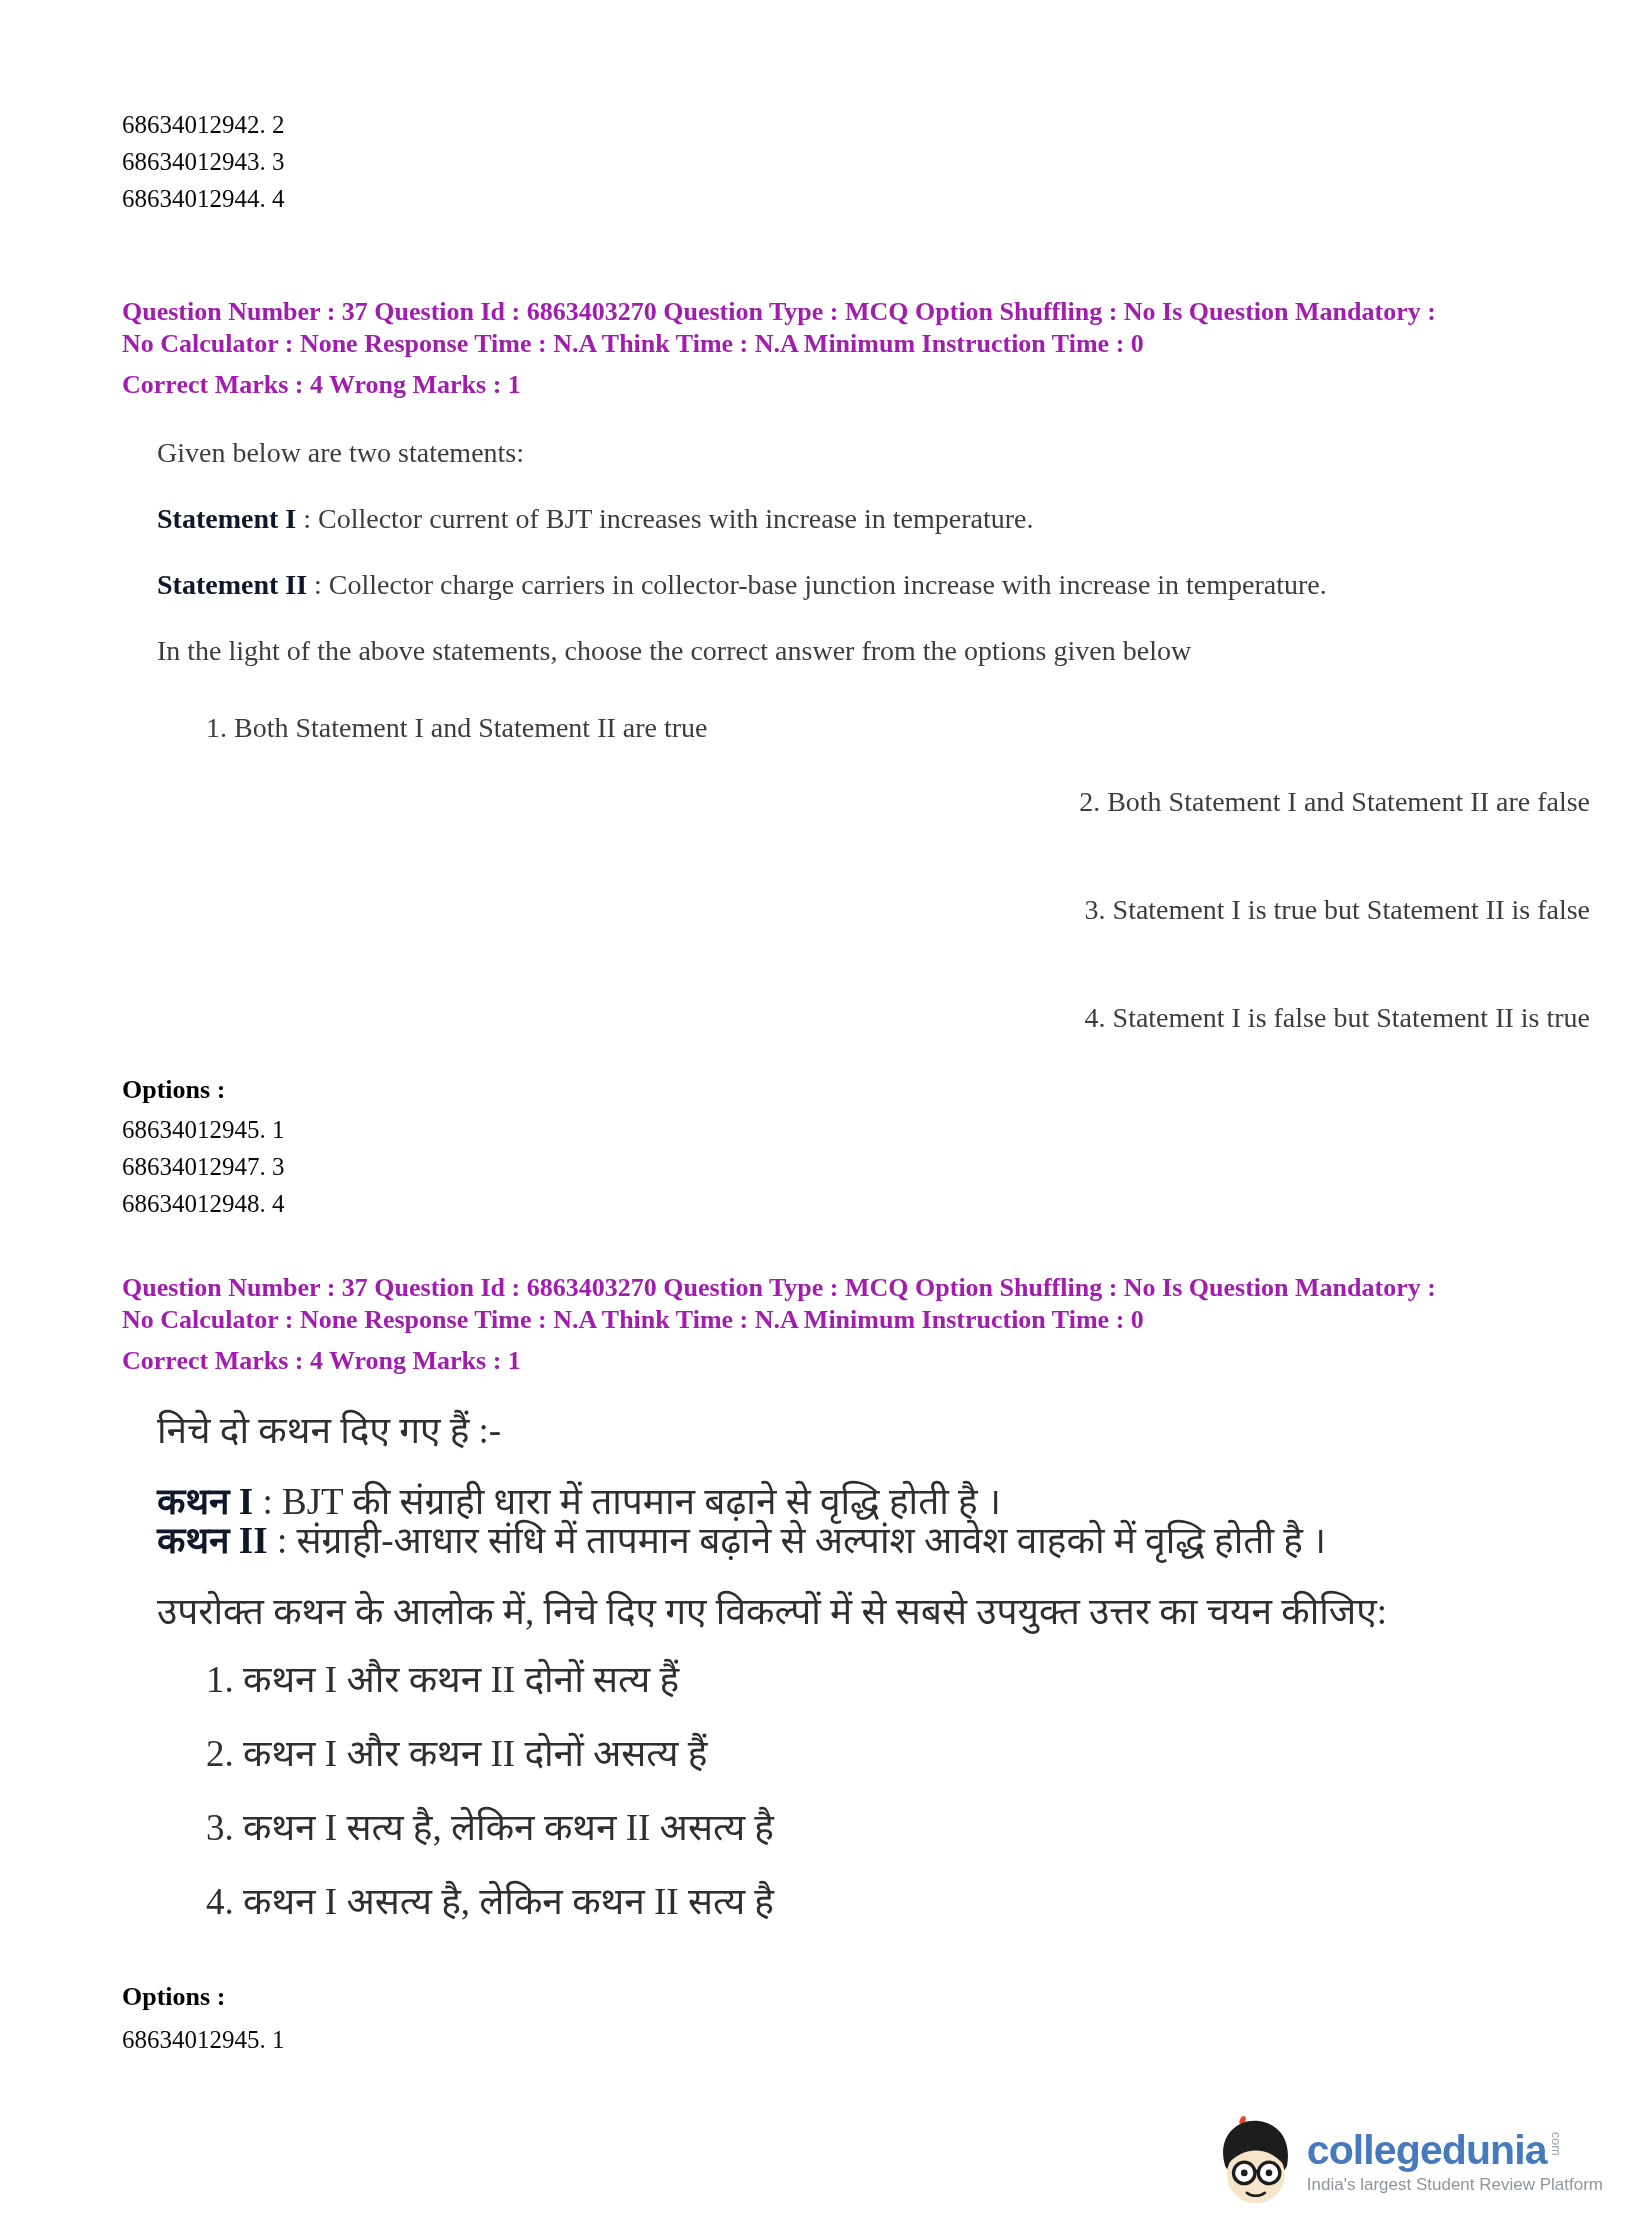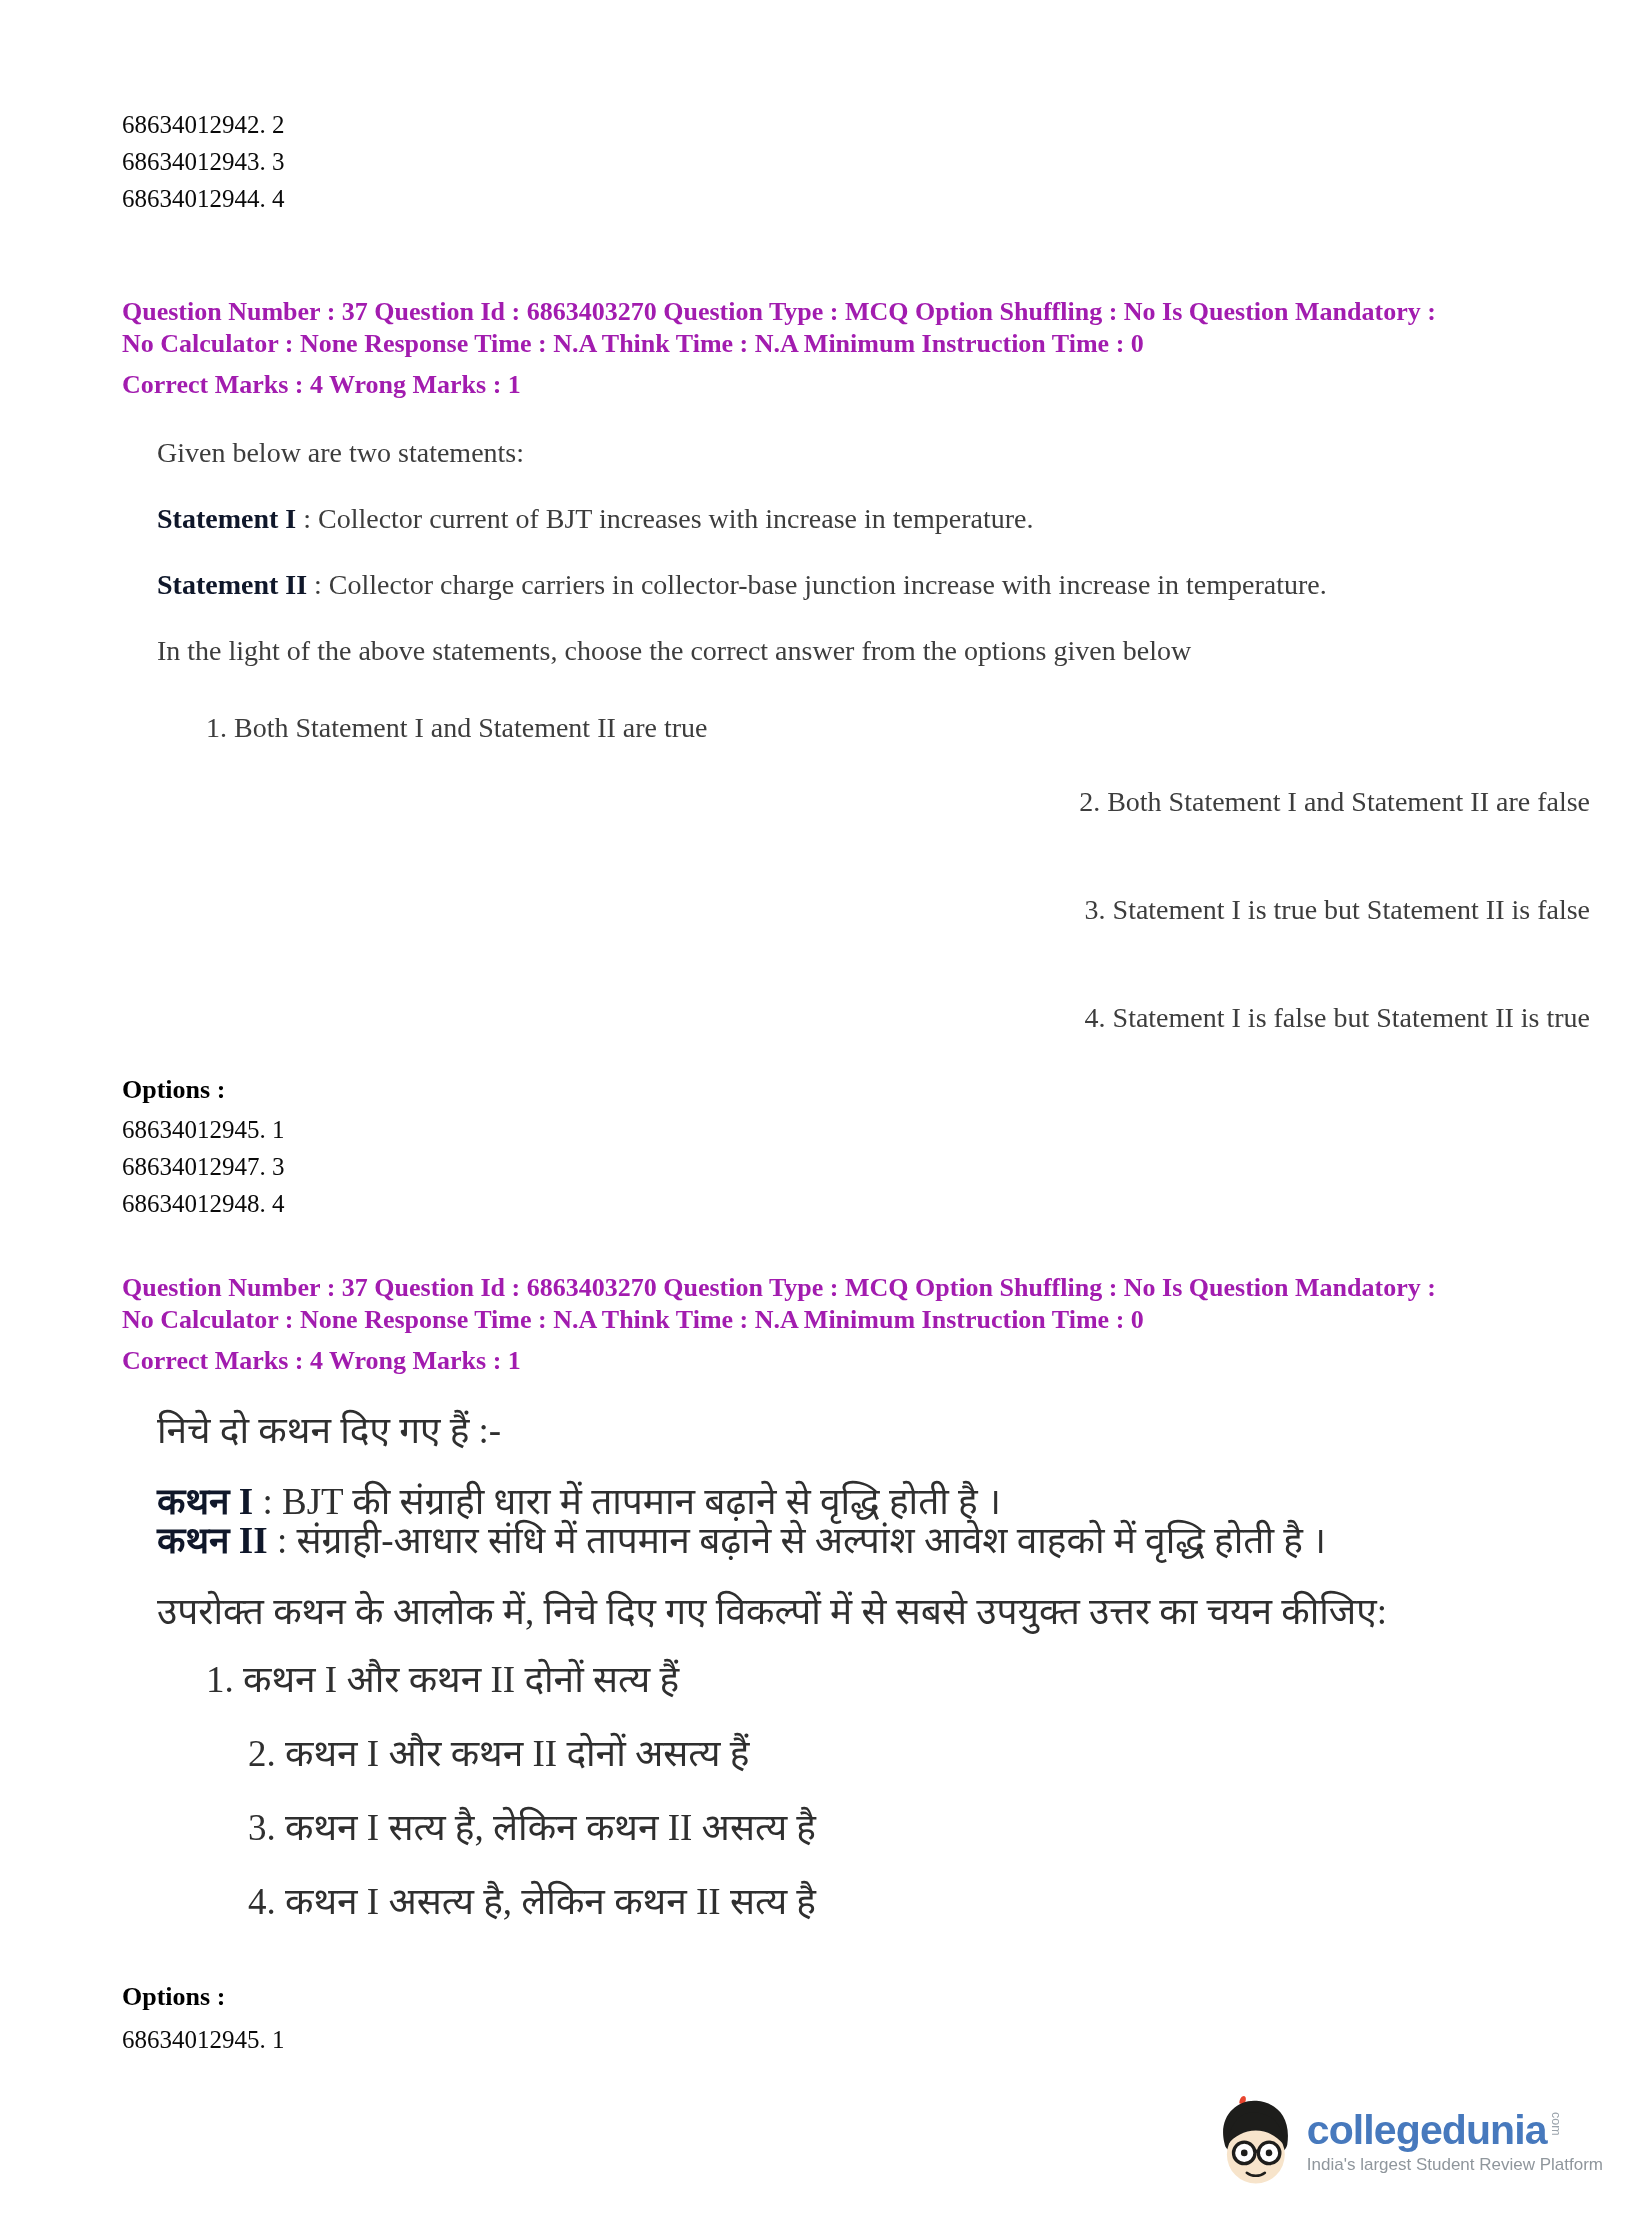--- a/index.html
+++ b/index.html
@@ -51,39 +51,39 @@
   .en-choices .choice:nth-child(4) { margin-top: 72px; }
 
   
   .qbody.hi { margin-top: 32px; font-size: 37px; color: #2f2f2f; }
   .hi p { line-height: 43px; }
   .hi .stmt-group { margin-top: 30px; }
   .hi .stmt { line-height: 39px; }
   .hi .prompt { margin-top: 30px; }
   .hi-choices { margin-top: 27px; }
   .hi-choices .choice { line-height: 40px; }
-  .hi-choices .choice + .choice { margin-top: 34px; margin-left: 42px; }
+  .hi-choices .choice + .choice { margin-top: 34px; }
 
   
   .options-label {
     margin-top: 38px;
     font-weight: bold;
     font-size: 26px;
     line-height: 32px;
     color: #000000;
   }
   .options-label.last { margin-top: 59px; }
   .id-list { margin-top: 5.4px; }
   .id-list.single { margin-top: 7.2px; }
 
   
   .brand {
     position: absolute;
     right: 41px;
-    bottom: 24px;
+    bottom: 4px;
     display: flex;
     align-items: center;
     gap: 9px;
     font-family: "Liberation Sans", "DejaVu Sans", sans-serif;
   }
   .brand-text { display: flex; flex-direction: column; }
   .brand-row { display: flex; align-items: flex-start; }
   .brand-name {
     font-size: 41px;
     font-weight: bold;

